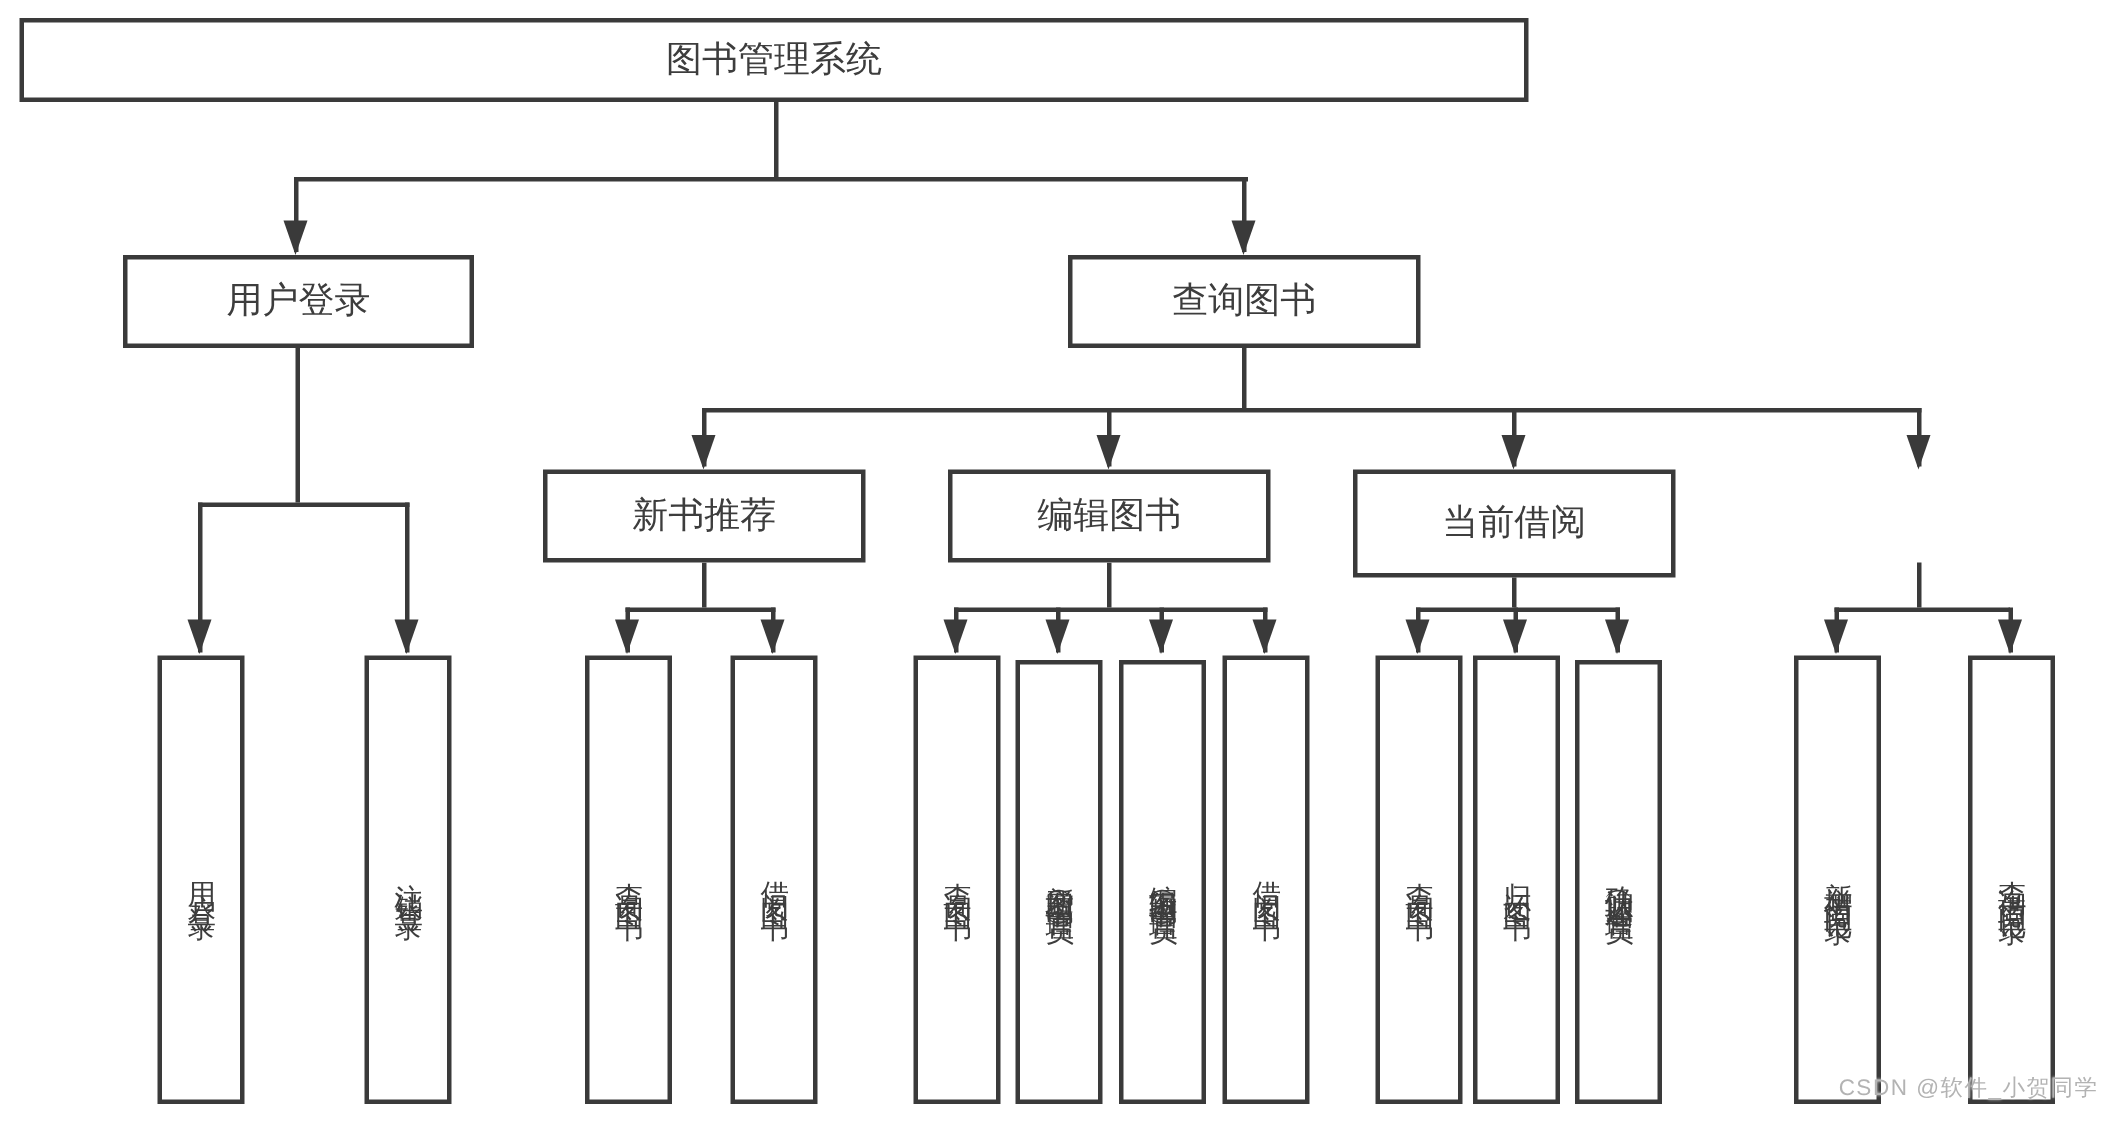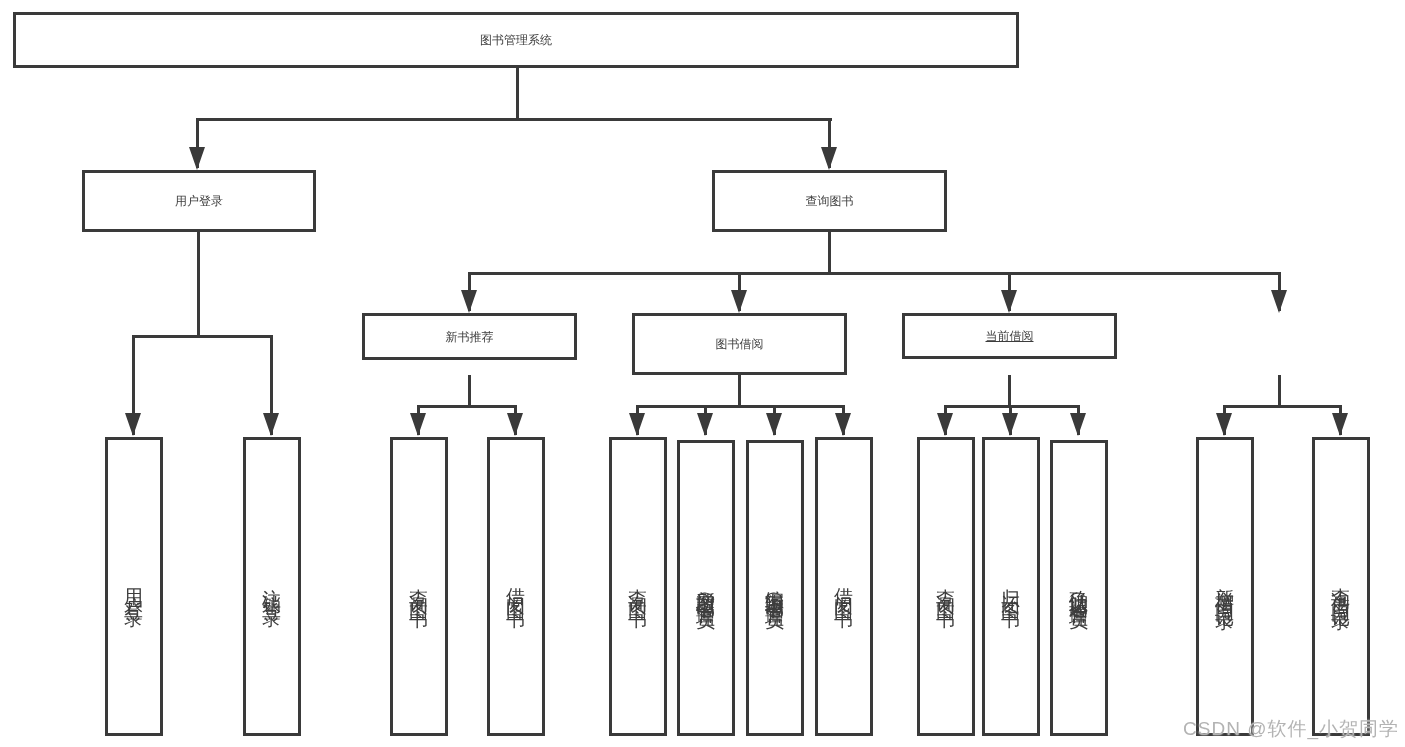--- a/index.html
+++ b/index.html
@@ -18,21 +18,21 @@
     color:var(--text);
   }
   .box{
     position:absolute;
     box-sizing:border-box;
     border:3px solid var(--line);
     background:#fff;
     display:flex;
     align-items:center;
     justify-content:center;
-    font-size:12px;
+    font-size:24px;
     line-height:1;
     z-index:2;
   }
   .box.vert{
     writing-mode:vertical-rl;
     text-orientation:mixed;
     letter-spacing:7px;
     font-size:19px;
   }
   .vl{position:absolute;width:3px;background:var(--line);z-index:1;}
@@ -41,21 +41,21 @@
     position:absolute;
     width:0;height:0;
     border-left:8px solid transparent;
     border-right:8px solid transparent;
     border-top:23px solid var(--line);
     z-index:1;
   }
   .watermark{
     position:absolute;
     top:716px;right:6px;
-    font-size:19px;
+    font-size:15px;
     color:var(--wm);
     letter-spacing:1px;
     z-index:5;
     text-shadow:0 0 2px #ffffff;
   }
 </style>
 </head>
 <body>
 
 <div id="canvas">
@@ -89,27 +89,27 @@
   <div class="hl" style="left:468px;top:272px;width:813px;"></div>
   <div class="vl" style="left:468px;top:272px;height:39px;"></div>
   <div class="arrow" style="left:461px;top:290px;"></div>
   <div class="vl" style="left:738px;top:272px;height:39px;"></div>
   <div class="arrow" style="left:731px;top:290px;"></div>
   <div class="vl" style="left:1008px;top:272px;height:39px;"></div>
   <div class="arrow" style="left:1001px;top:290px;"></div>
   <div class="vl" style="left:1278px;top:272px;height:39px;"></div>
   <div class="arrow" style="left:1271px;top:290px;"></div>
 
-  <div class="box" style="left:362px;top:313px;width:215px;height:47px;">
+  <div class="box" style="left:362px;top:313px;width:215px;height:62px;">
     <span>新书推荐</span>
   </div>
   <div class="box" style="left:632px;top:313px;width:215px;height:62px;">
-    <span>图书借阅</span>
+    <span>编辑图书</span>
   </div>
-  <div class="box" style="left:902px;top:313px;width:215px;height:46px;text-decoration:underline;">
+  <div class="box" style="left:902px;top:313px;width:215px;height:72px;">
     <span>当前借阅</span>
   </div>
 
   <div class="vl" style="left:468px;top:375px;height:30px;"></div>
   <div class="hl" style="left:417px;top:405px;width:100px;"></div>
   <div class="vl" style="left:417px;top:405px;height:30px;"></div>
   <div class="arrow" style="left:410px;top:413px;"></div>
   <div class="vl" style="left:514px;top:405px;height:30px;"></div>
   <div class="arrow" style="left:507px;top:413px;"></div>
 

